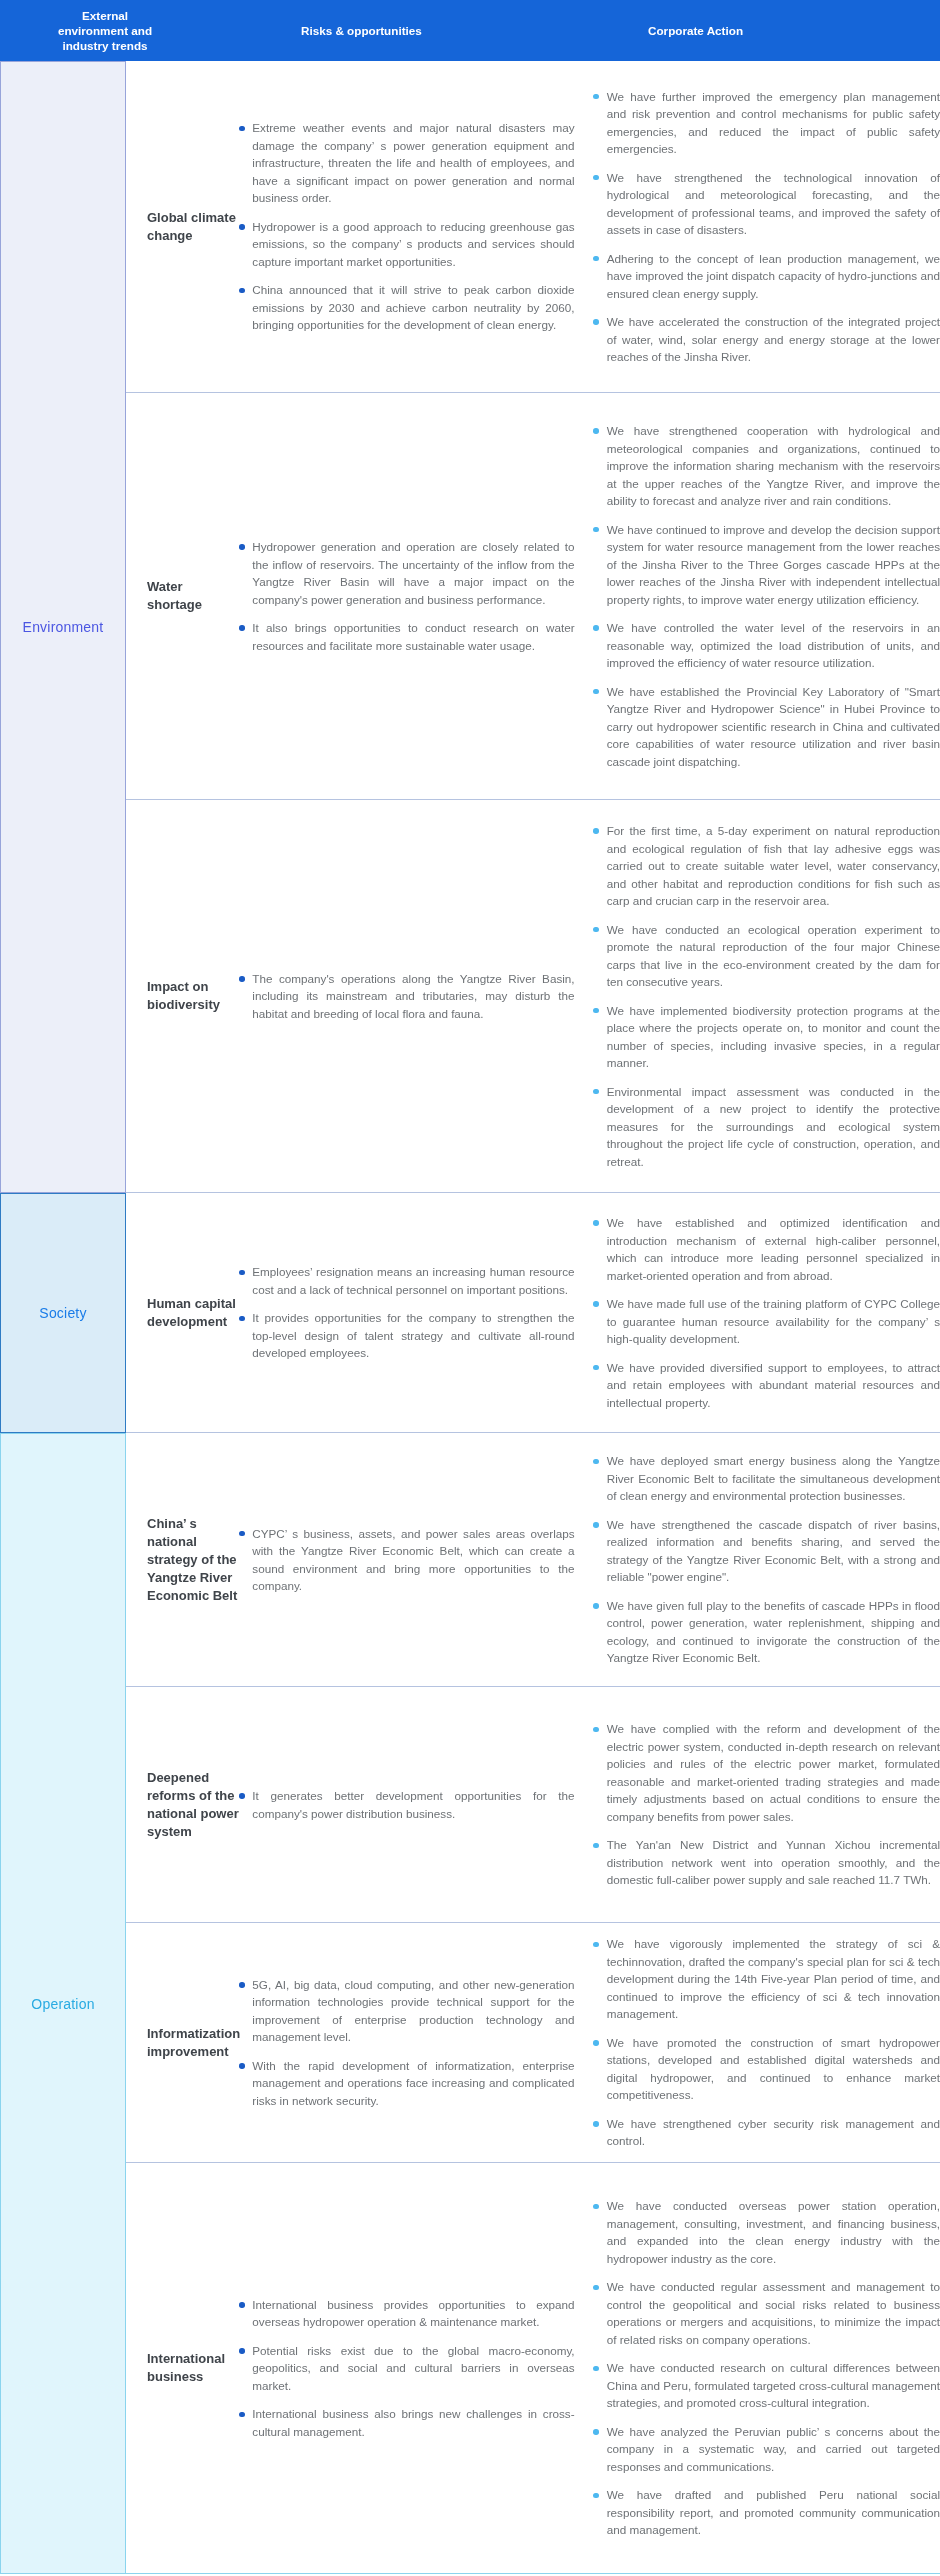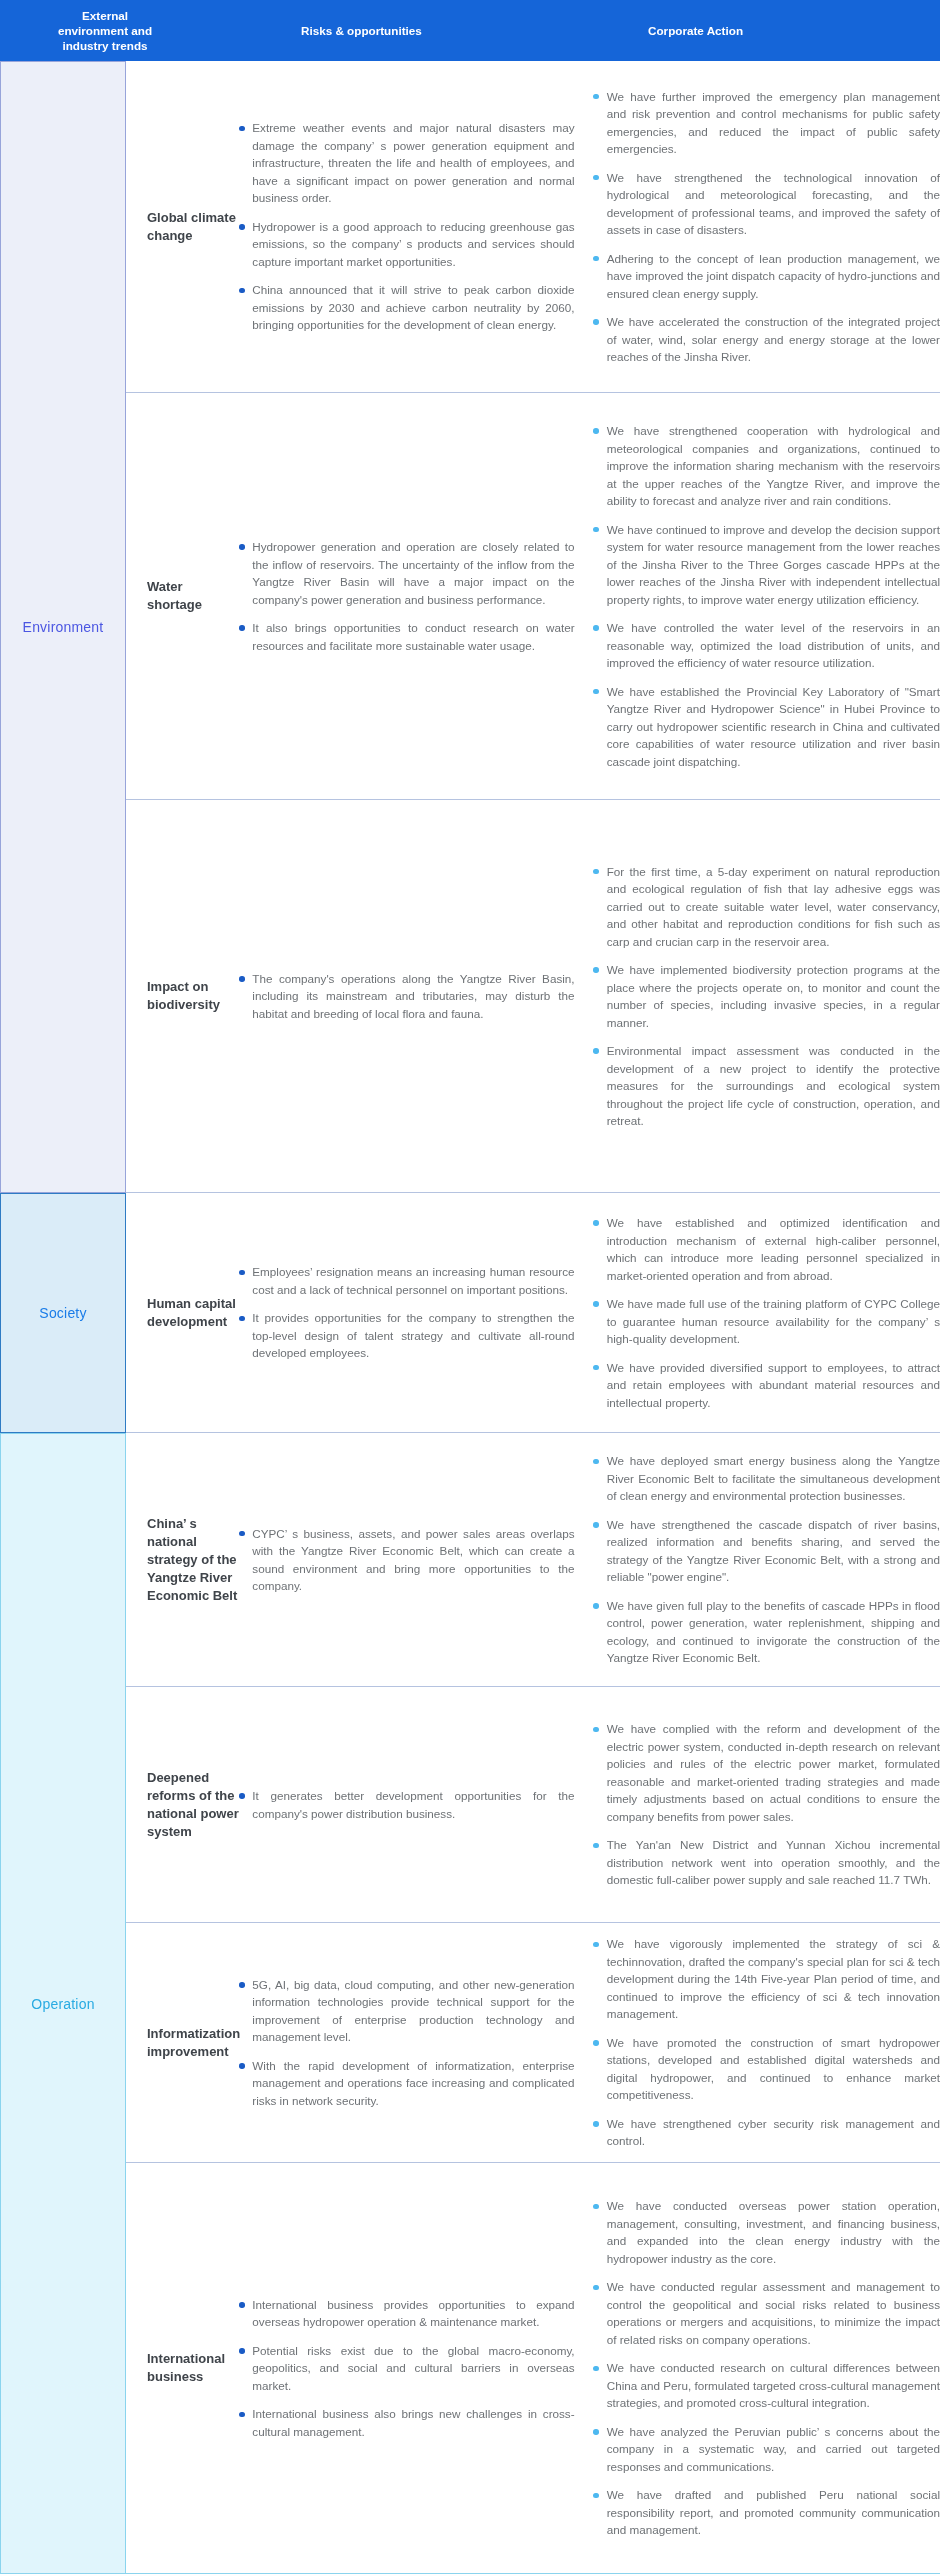--- a/index.html
+++ b/index.html
@@ -99,20 +99,21 @@
       <div class="row h502">
         <div class="cat">Impact on biodiversity</div>
         <div class="risks">
           <ul class="blist">
             <li>The company's operations along the Yangtze River Basin, including its mainstream and tributaries, may disturb the habitat and breeding of local flora and fauna.</li>
           </ul>
         </div>
         <div class="actions">
           <ul class="blist">
             <li>For the first time, a 5-day experiment on natural reproduction and ecological regulation of fish that lay adhesive eggs was carried out to create suitable water level, water conservancy, and other habitat and reproduction conditions for fish such as carp and crucian carp in the reservoir area.</li>
+            <li>We have conducted an ecological operation experiment to promote the natural reproduction of the four major Chinese carps that live in the eco-environment created by the dam for ten consecutive years.</li>
             <li>We have implemented biodiversity protection programs at the place where the projects operate on, to monitor and count the number of species, including invasive species, in a regular manner.</li>
             <li>Environmental impact assessment was conducted in the development of a new project to identify the protective measures for the surroundings and ecological system throughout the project life cycle of construction, operation, and retreat.</li>
           </ul>
         </div>
       </div>
 
     </div>
   </div>
 
   <div class="section sec-soc">

